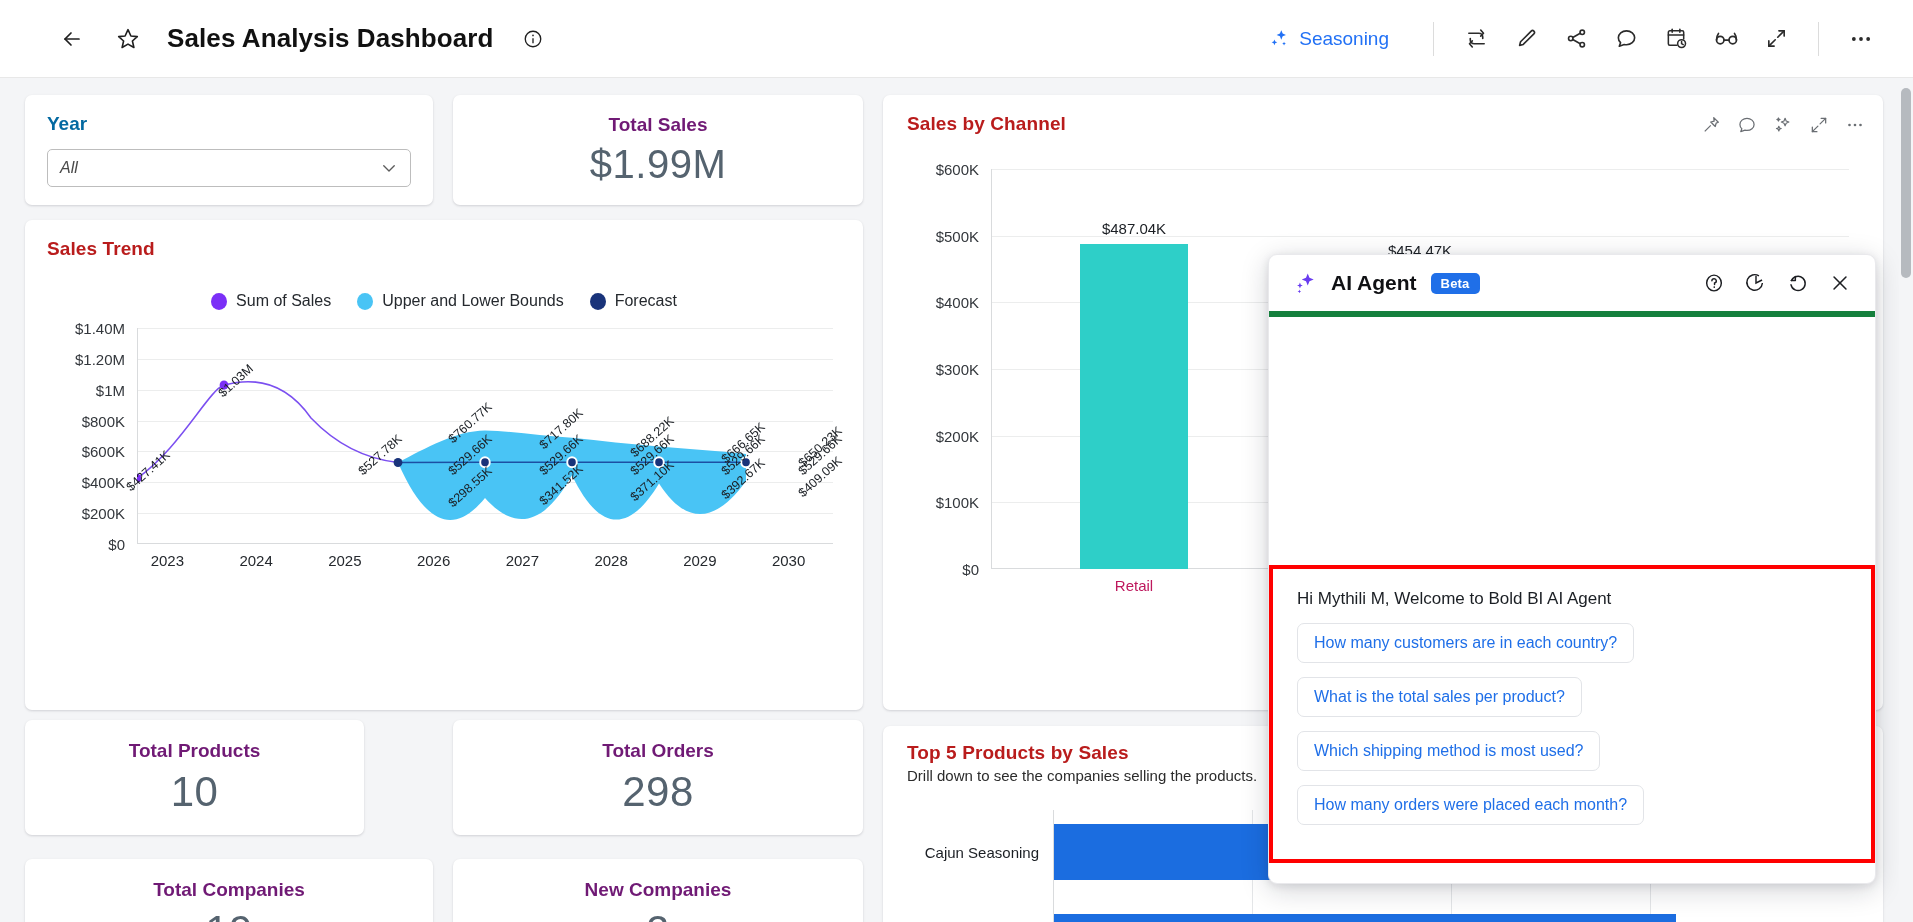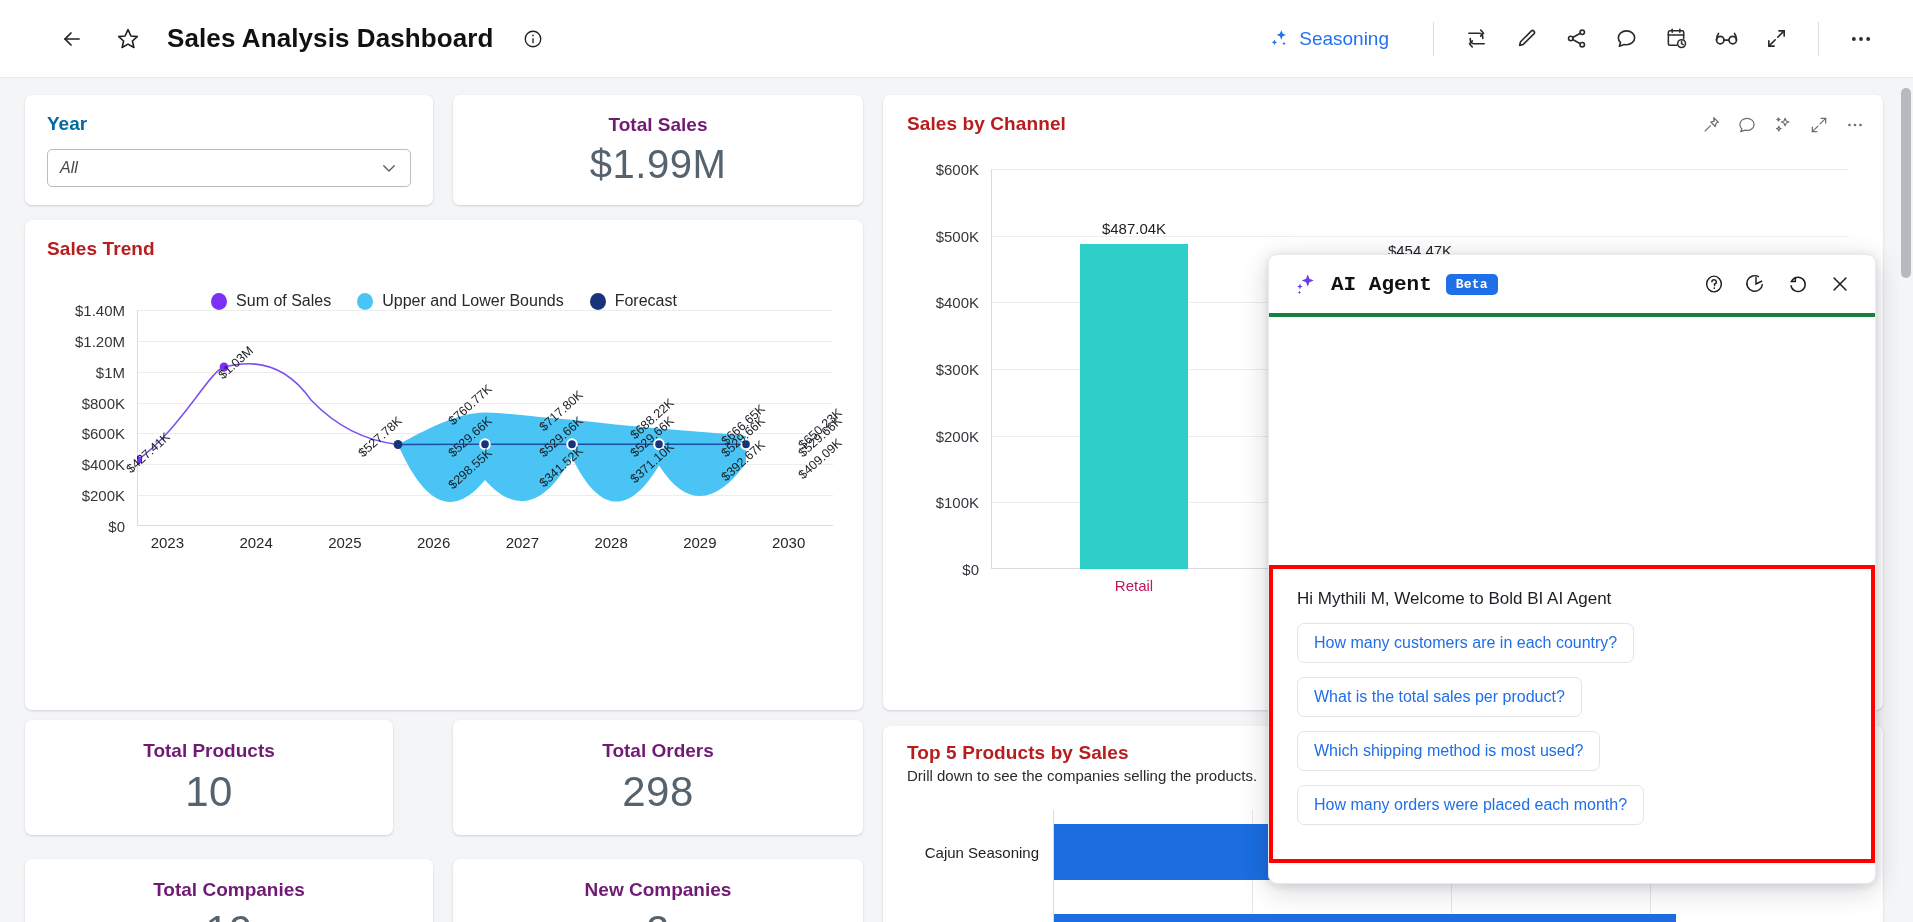--- a/index.html
+++ b/index.html
@@ -59,33 +59,33 @@
   }
   .select-val { font-size: 16px; font-style: italic; color: #4a4a4a; flex: 1; }
   .chev { width: 18px; height: 18px; color: #5b5b5b; }
 
   
   .kpi { display: flex; flex-direction: column; align-items: center; justify-content: center; }
   .kpi-label { font-size: 19px; font-weight: 600; color: #701a75; }
   .kpi-value { font-size: 42px; font-weight: 400; color: #55636f; margin-top: 6px; letter-spacing: .5px; }
   #total-sales-card { left: 453px; top: 17px; width: 410px; height: 110px; }
   #total-sales-card .kpi-value { font-size: 40px; }
-  #total-products-card  { left: 25px;  top: 642px; width: 368px; height: 115px; }
+  #total-products-card  { left: 25px;  top: 642px; width: 339px; height: 115px; }
   #total-orders-card    { left: 453px; top: 642px; width: 410px; height: 115px; }
   #total-companies-card { left: 25px;  top: 781px; width: 408px; height: 115px; }
   #new-companies-card   { left: 453px; top: 781px; width: 410px; height: 115px; }
 
   
   #sales-trend-card { left: 25px; top: 142px; width: 838px; height: 490px; padding: 18px 22px; }
   .legend { display: flex; justify-content: center; gap: 26px; margin-top: 32px; }
   .legend-item { display: flex; align-items: center; gap: 9px; }
   .legend-dot { width: 16px; height: 17px; border-radius: 50%; }
   .legend-txt { font-size: 16px; color: #25292e; }
 
-  .trend-plot { position: relative; height: 250px; }
+  .trend-plot { position: relative; margin-top: 18px; height: 250px; }
   .y-axis-trend { position: absolute; left: 0; top: 0; width: 84px; height: 216px; }
   .ytick { position: absolute; right: 6px; font-size: 15px; color: #33373c; transform: translateY(-50%); white-space: nowrap; }
   .plot-area { position: absolute; left: 90px; top: 0; right: 8px; height: 216px; }
   .gridline { position: absolute; left: 0; right: 0; height: 1px; background: #eceded; }
   .axis-v { position: absolute; left: 0; top: 0; bottom: 0; width: 1px; background: #d9dbdd; }
   .axis-h { position: absolute; left: 0; right: 0; bottom: 0; height: 1px; background: #d9dbdd; }
   .x-axis-trend { position: absolute; left: 76px; right: 8px; top: 224px; display: flex; }
   .xtick { flex: 1; text-align: center; font-size: 15px; color: #25292e; }
 
   .dlabel {
@@ -119,21 +119,21 @@
 
   
   #ai-panel {
     position: absolute; left: 1268px; top: 176px; width: 608px; height: 630px;
     background: #ffffff; border-radius: 9px;
     box-shadow: 0 6px 28px rgba(16,24,40,.18), 0 2px 8px rgba(16,24,40,.10);
     border: 1px solid #e9e9ec; display: flex; flex-direction: column; overflow: hidden;
   }
   .ai-head {
     height: 62px; display: flex; align-items: center; padding: 0 24px;
-    border-bottom: 4px solid #15803d; flex: none; font-family: Liberation Mono, monospace;
+    border-bottom: 6px solid #15803d; flex: none;
   }
   .ai-title { font-size: 21px; font-weight: 700; color: #101114; margin-left: 12px; }
   .beta {
     margin-left: 14px; background: #1f6fe8; color: #fff; font-size: 13px; font-weight: 600;
     border-radius: 5px; padding: 3px 10px; letter-spacing: .2px;
   }
   .ai-head-icons { margin-left: auto; display: flex; gap: 20px; color: #1d1f23; }
   .ai-body { flex: 1; position: relative; }
   .ai-welcome-wrap {
     position: absolute; left: 0; right: 0; top: 248px; height: 298px;

